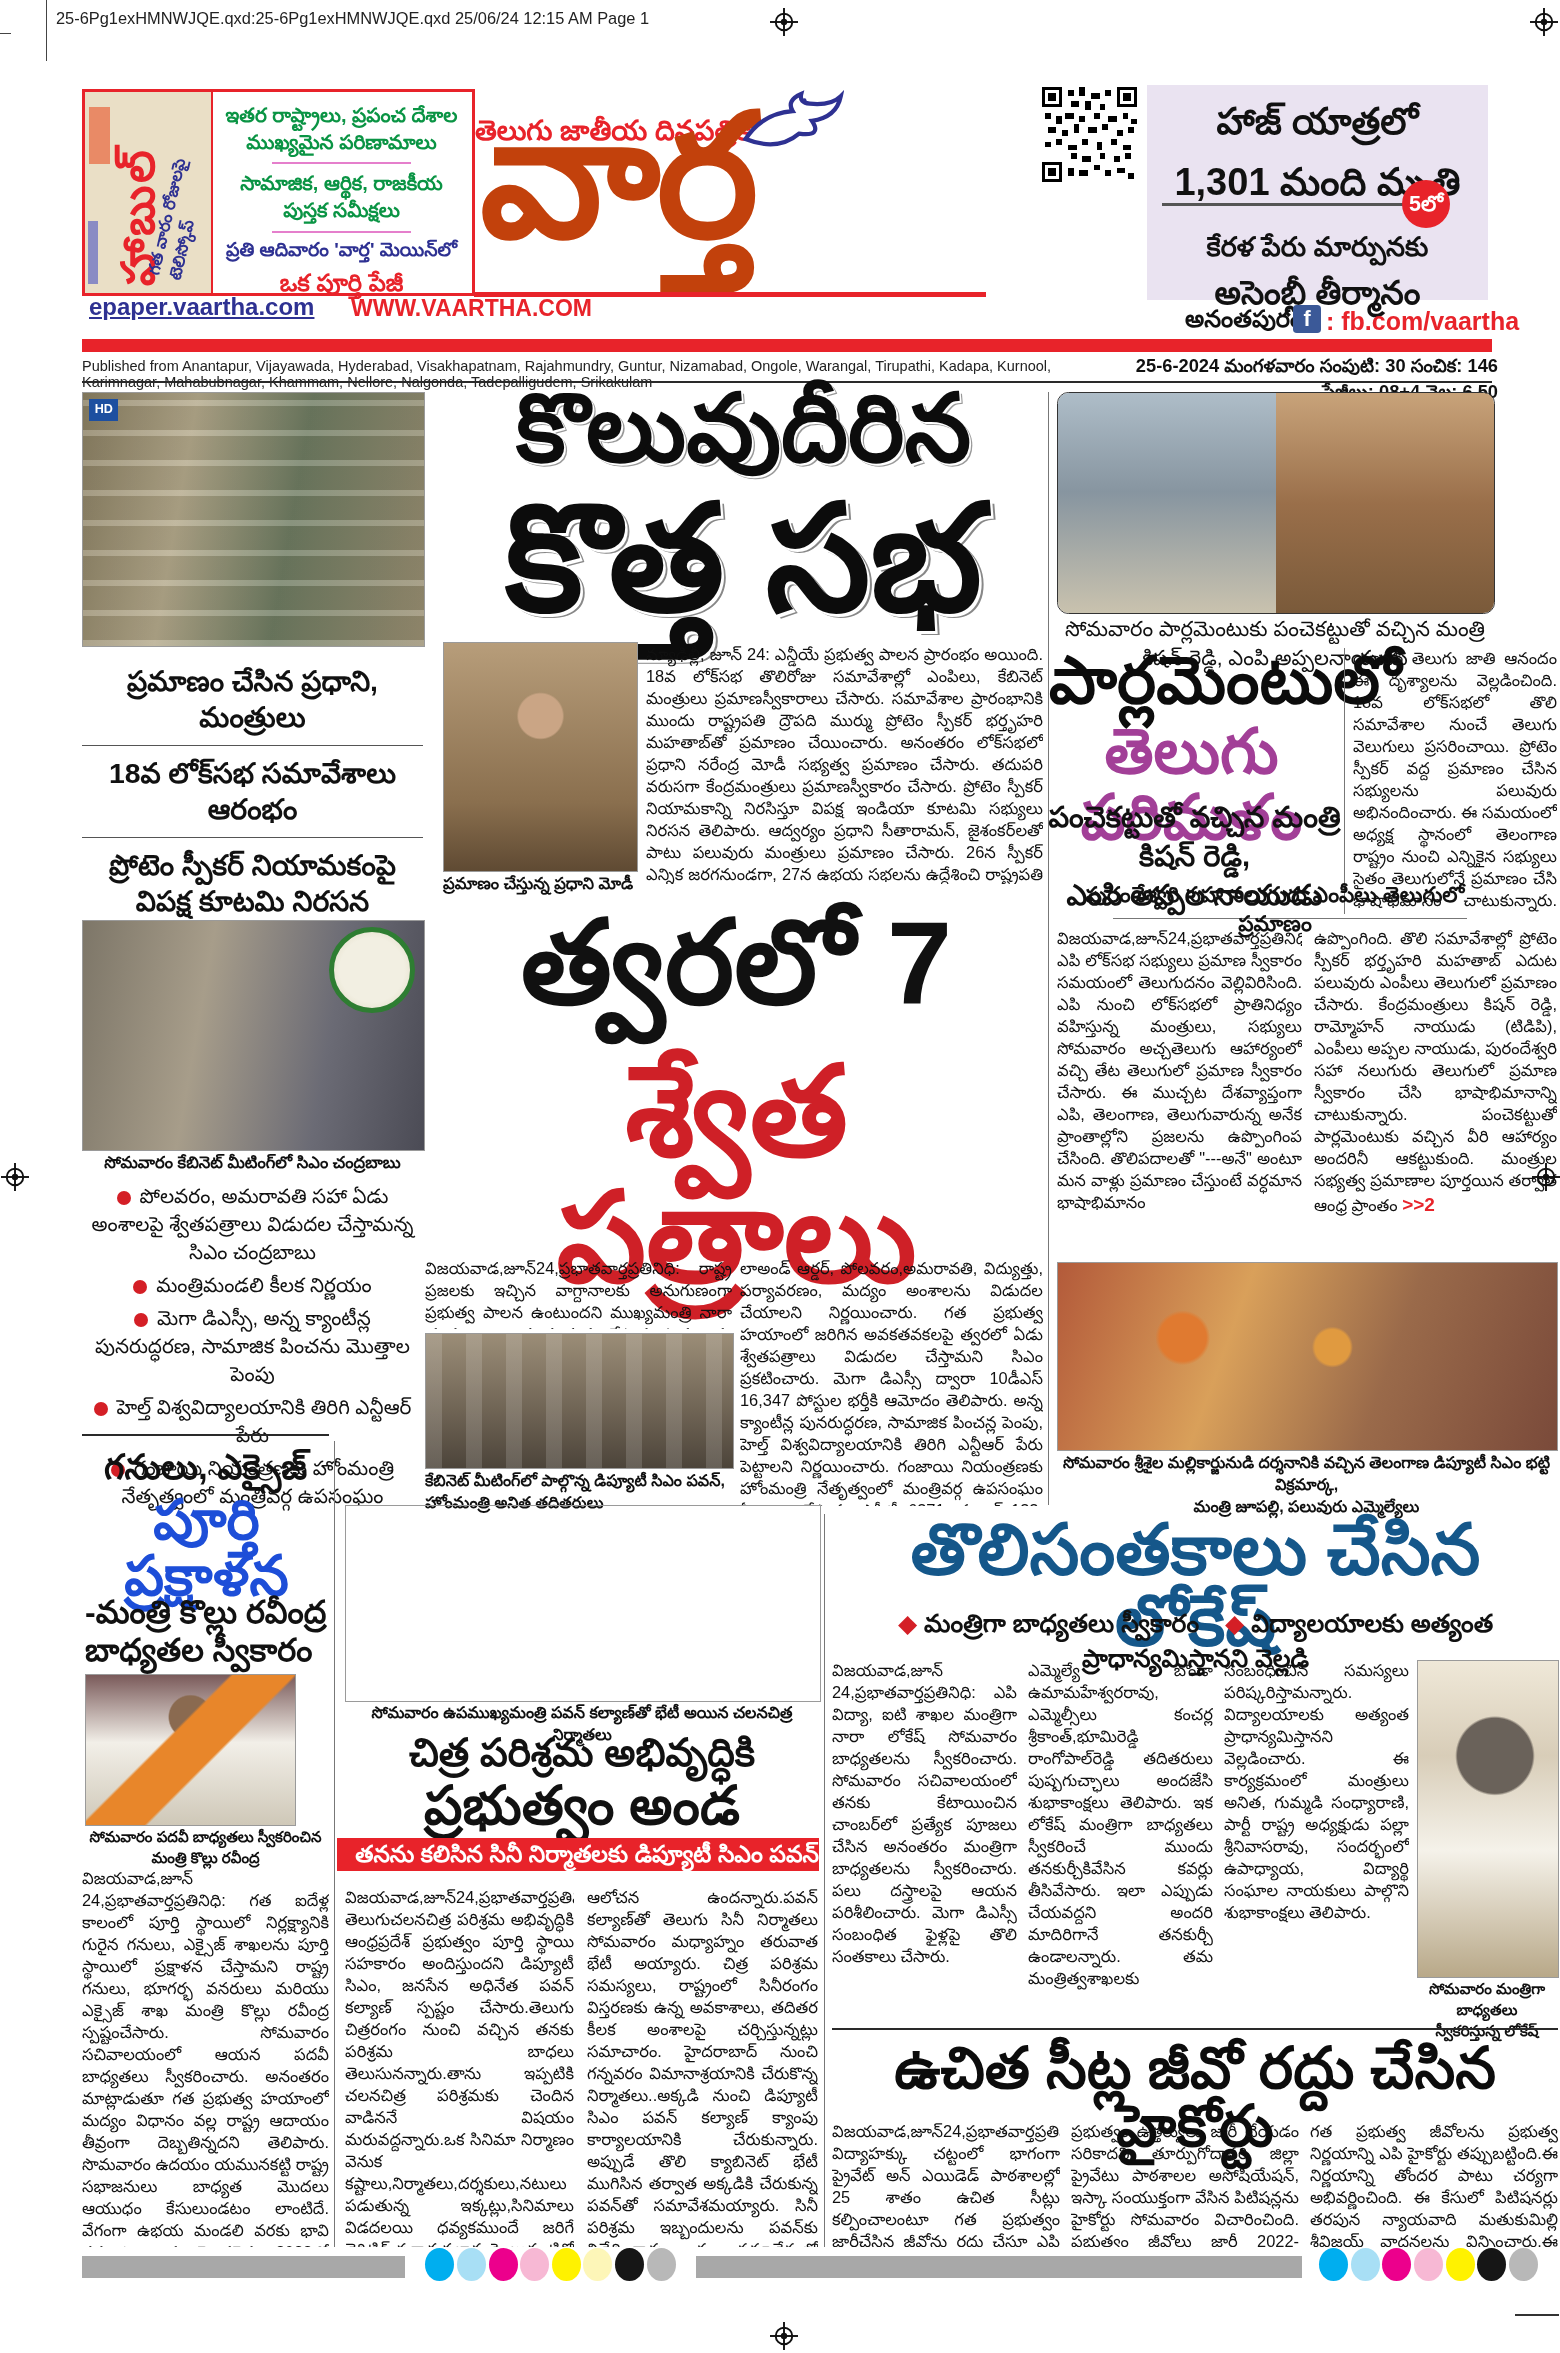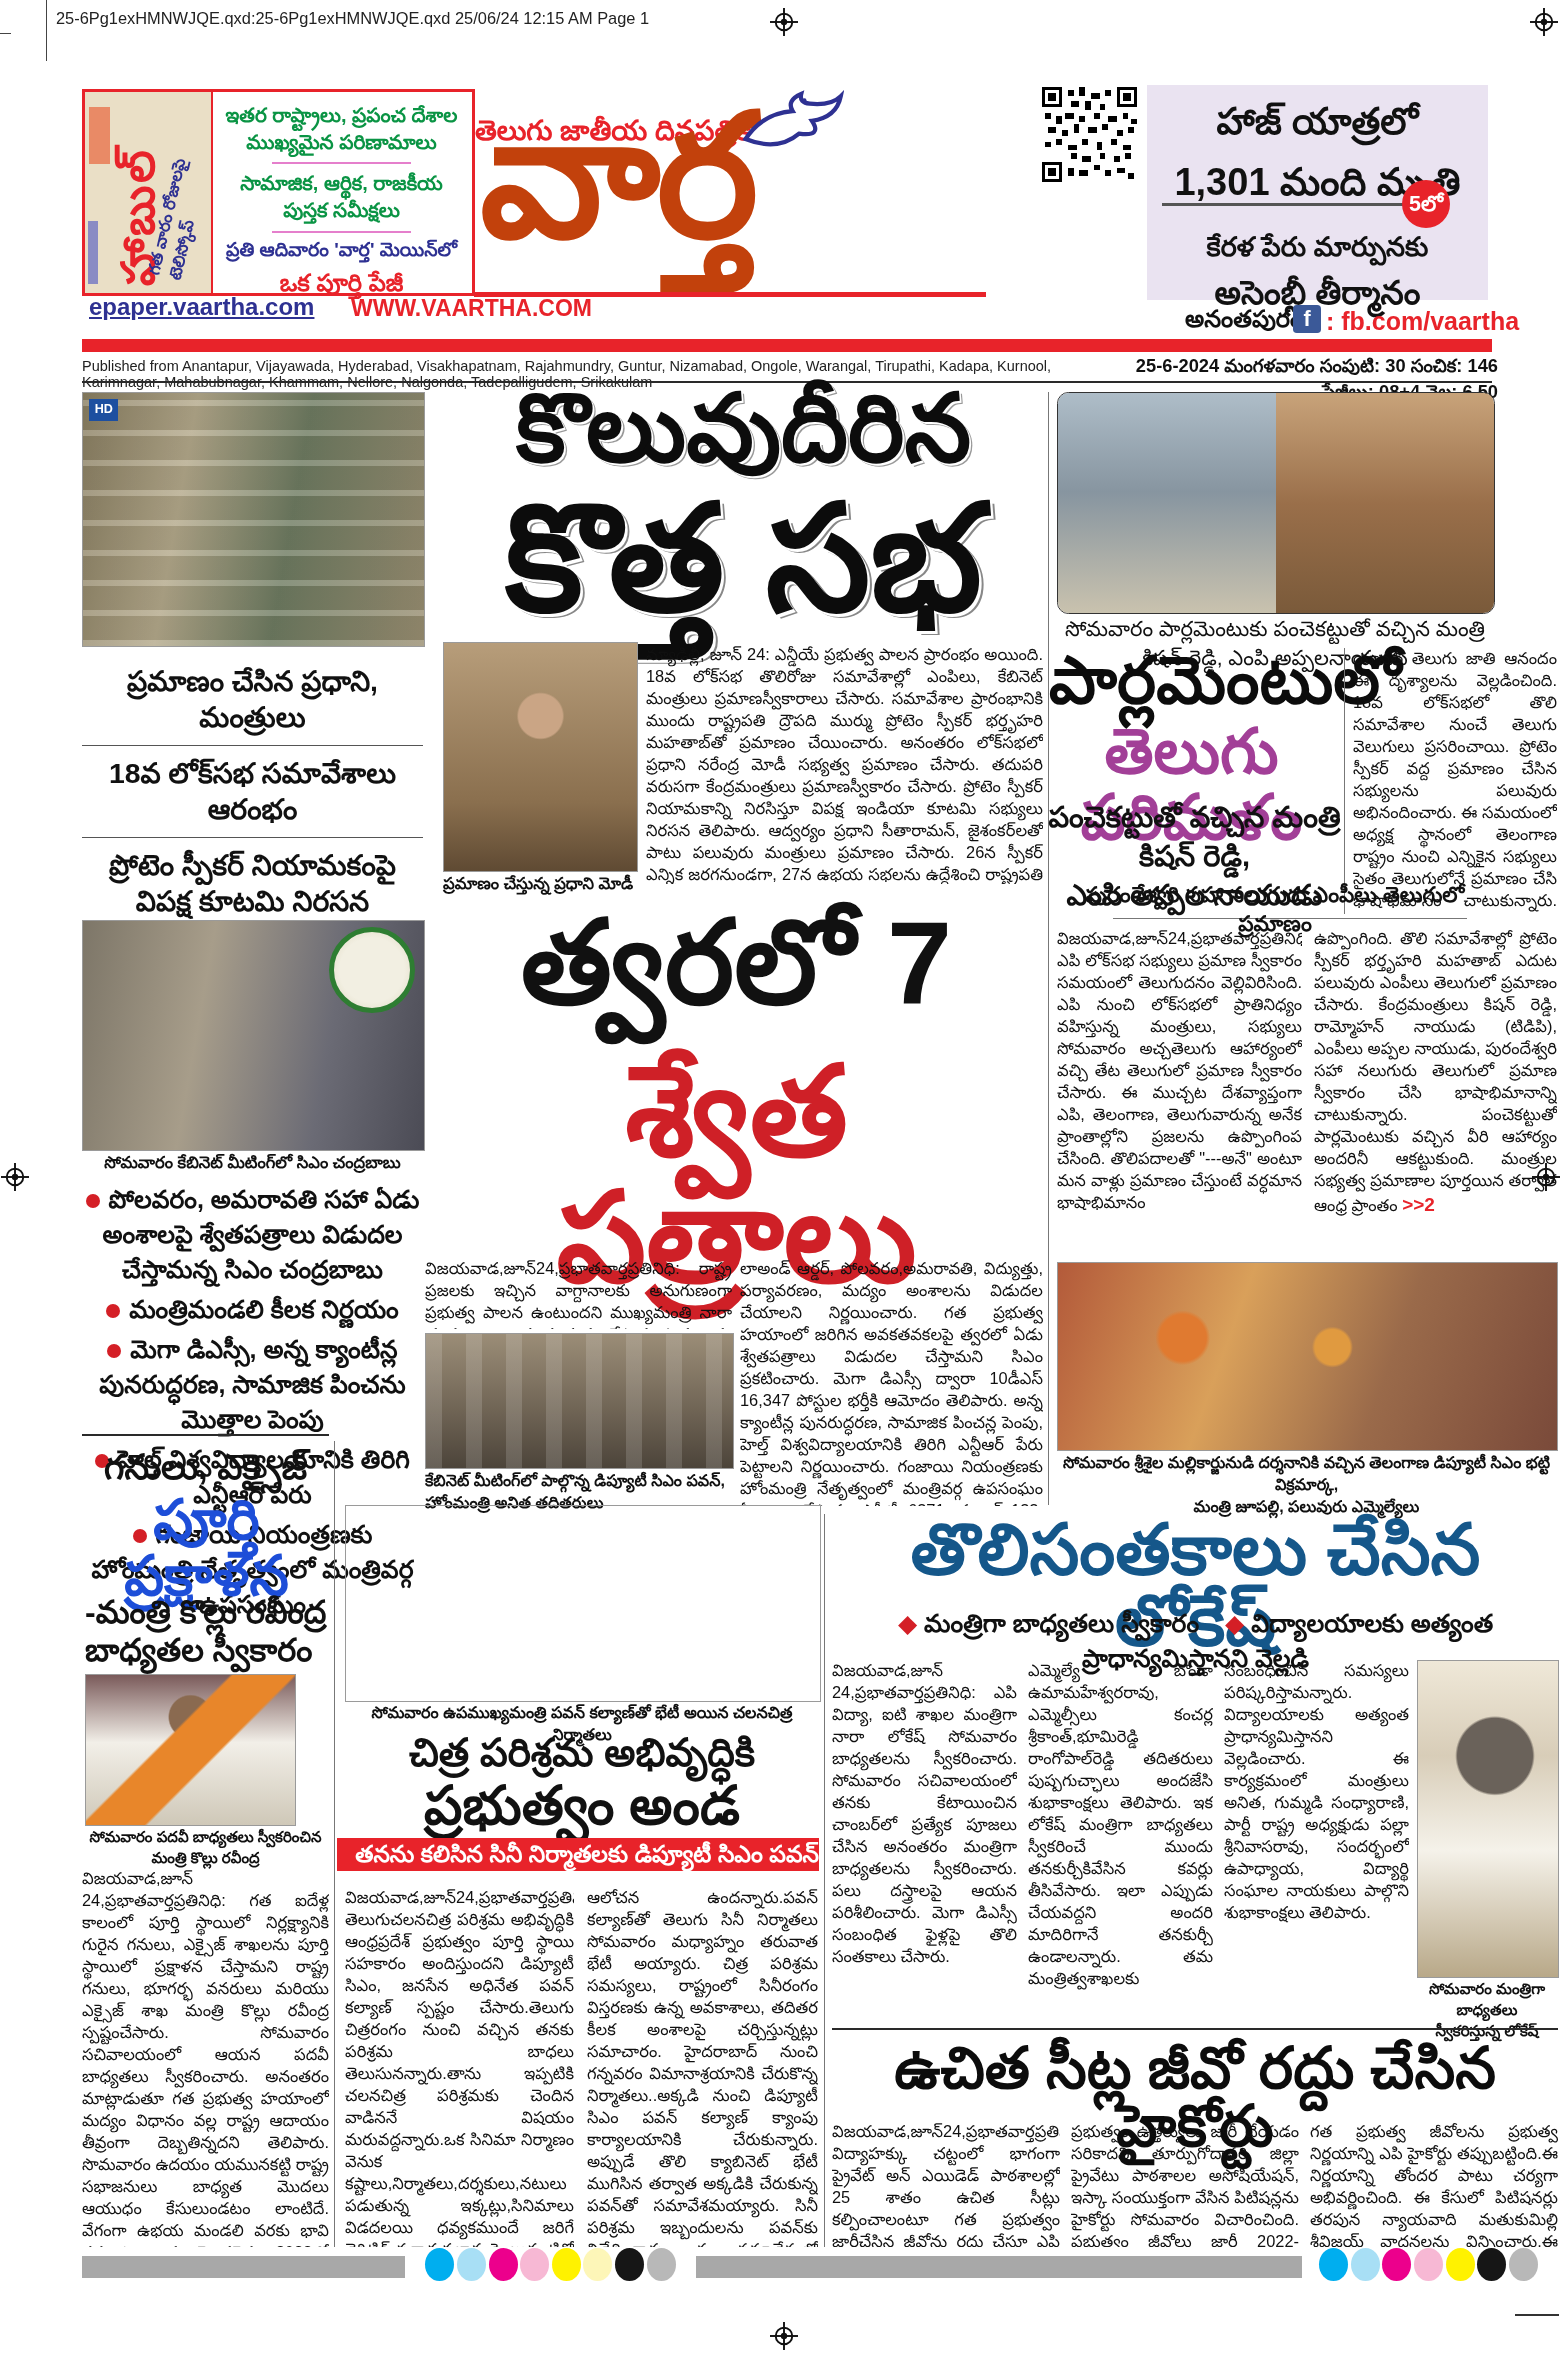--- a/index.html
+++ b/index.html
@@ -11,21 +11,21 @@
   .jst{text-align:justify;}
   .rule-h{position:absolute;background:#2a2a2a;height:1.9px;}
   .rule-v{position:absolute;background:#2a2a2a;width:1.9px;}
   .red-bar{position:absolute;background:#e8232a;}
   .body-txt{font-size:16.4px;line-height:1.34;color:#101010;}
   .cap{font-size:16.4px;font-weight:bold;color:#101010;}
   .jump{color:#e8232a;font-weight:bold;font-size:19px;}
   .photo{position:absolute;border:0.6px solid #9a9a9a;}
   .subhead-item{font-size:28.4px;font-weight:bold;line-height:1.25;text-align:center;padding:10px 3.8px;border-bottom:1.3px solid #555;}
   .subhead-item:last-child{border-bottom:none;}
-  .bullet-item{font-size:25px;font-weight:bold;line-height:1.4;text-align:center;margin:5px 0;}
+  .bullet-item{font-size:20px;font-weight:normal;line-height:1.4;text-align:center;margin:5px 0;}
   .bullet-item::before{content:"";display:inline-block;width:14px;height:14px;border-radius:50%;background:#d41f26;margin-right:8.9px;vertical-align:middle;}
   .reg-mark{position:absolute;width:28px;height:28px;}
   .colorbar-dot{display:inline-block;width:29px;height:33px;border-radius:50%;margin:0 1.3px;vertical-align:middle;}
 </style>
 </head>
 <body>
 
 <div class="page">
 
   <div class="abs" style="left:46px;top:0;width:1.3px;height:61px;background:#444;"></div>

